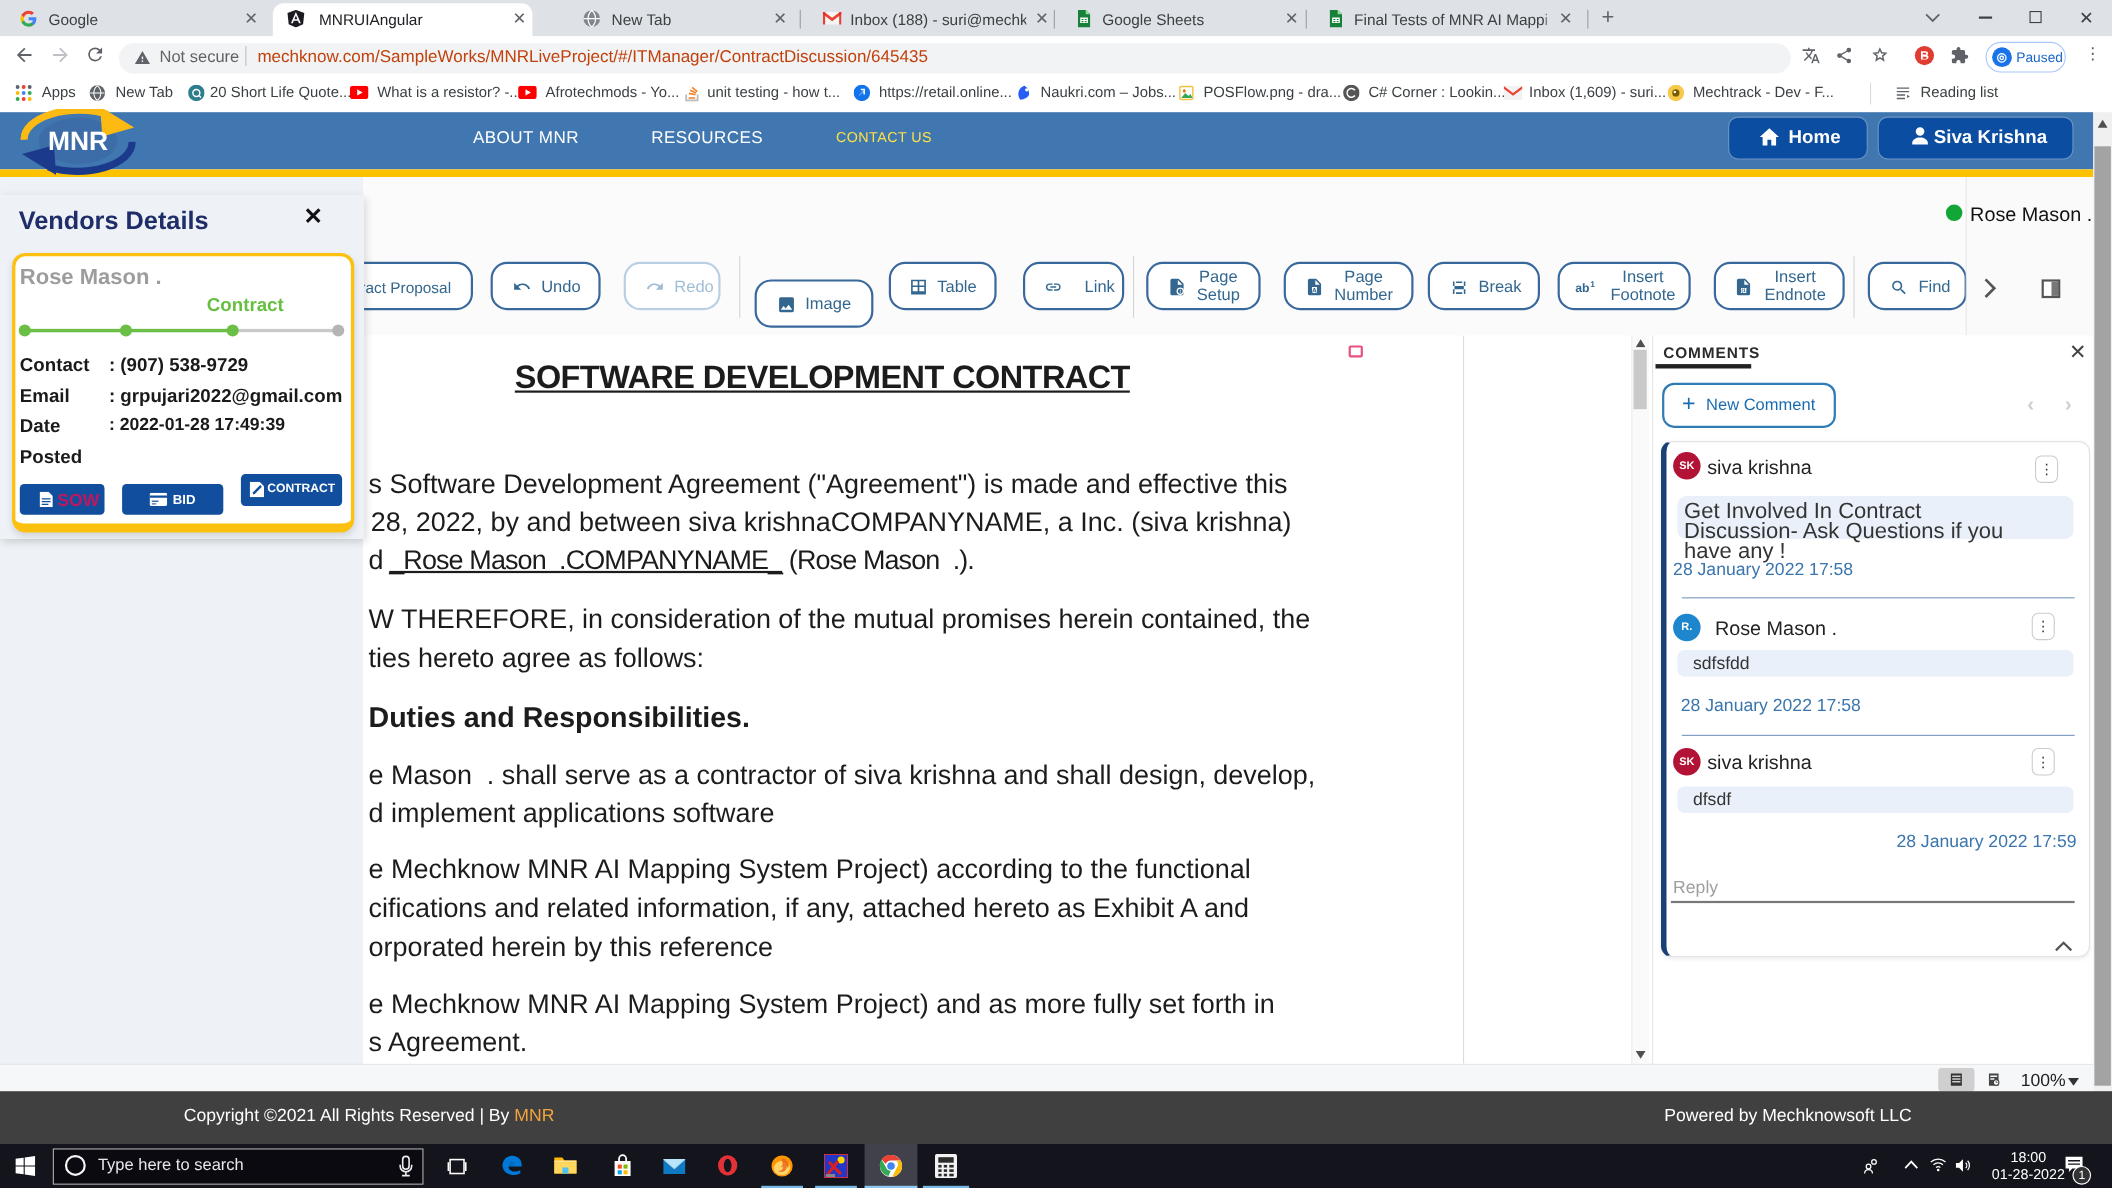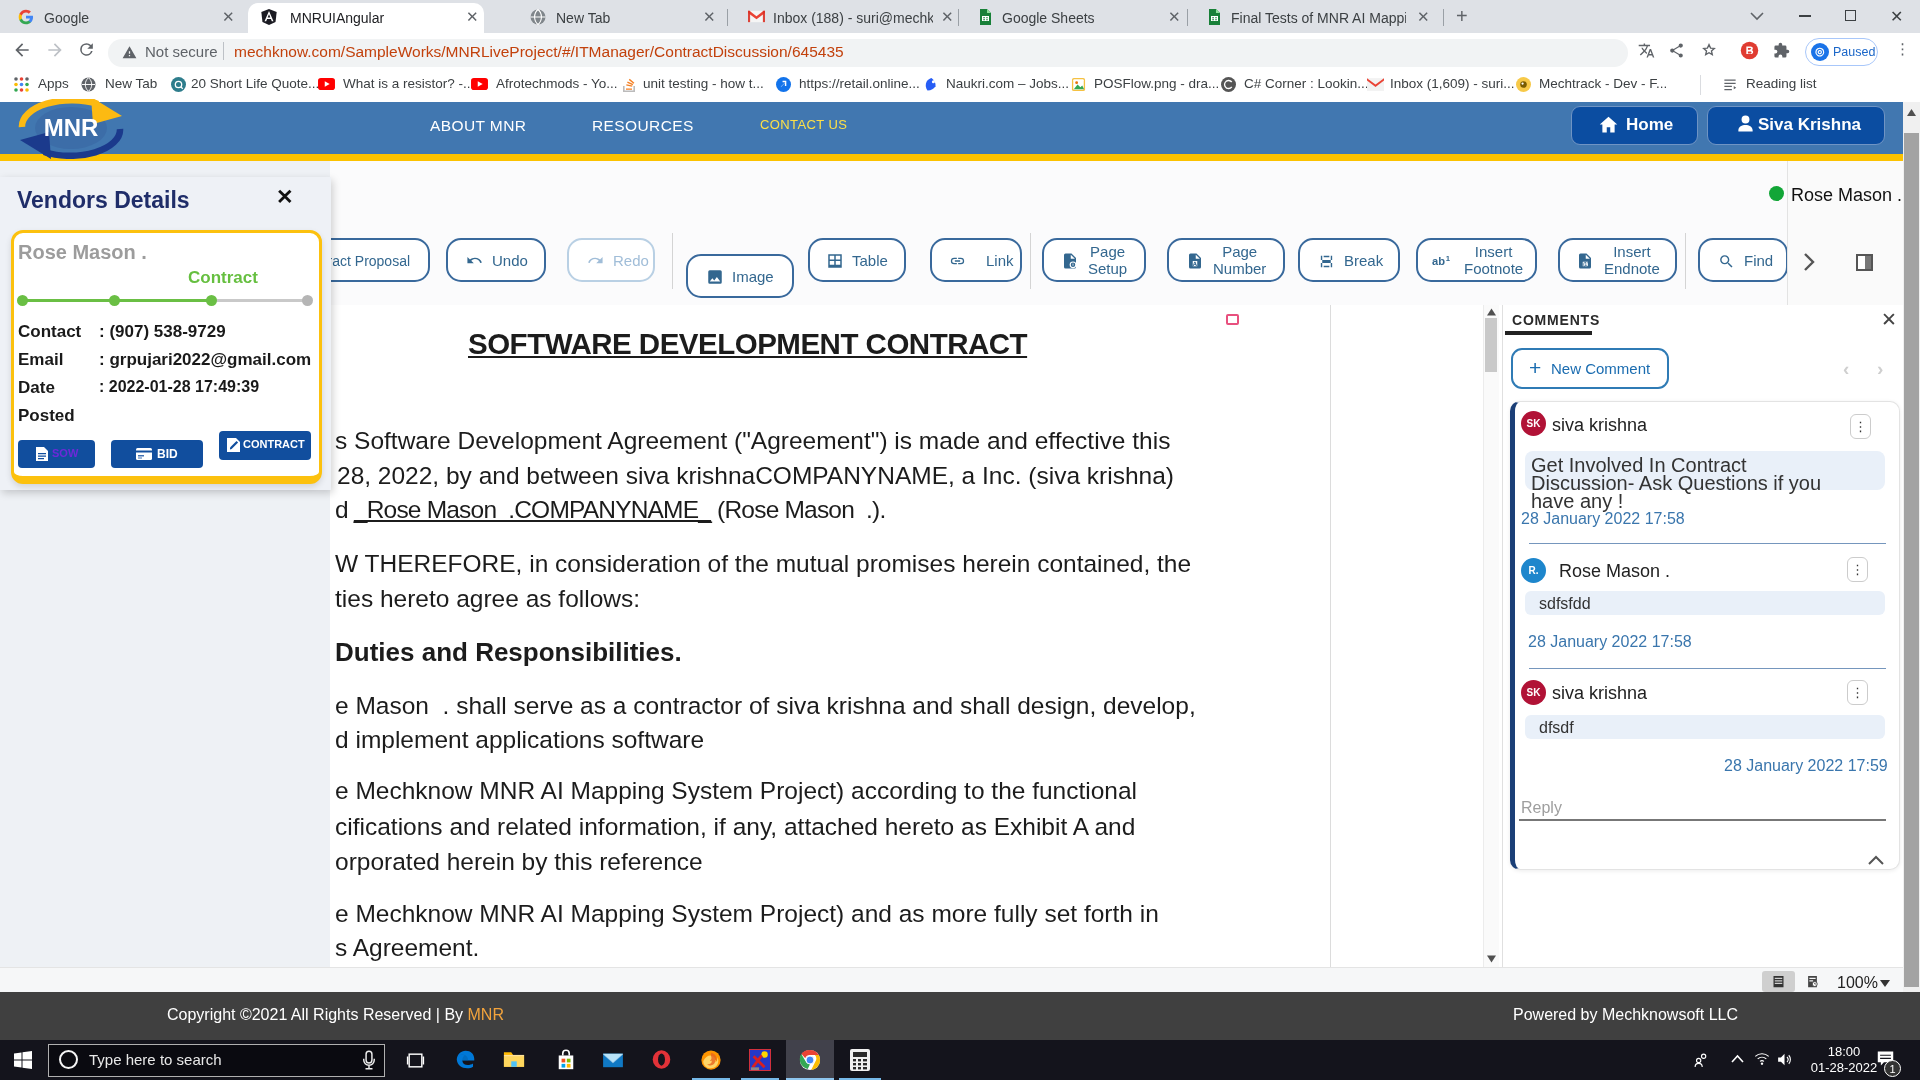--- a/index.html
+++ b/index.html
@@ -420,21 +420,21 @@
   <div class="abs" style="left:99px;top:173px;font-size:17px;font-weight:bold;color:#1a1a1a;">: grpujari2022@gmail.com</div>
   <div class="abs" style="left:18px;top:201px;font-size:17px;font-weight:bold;color:#1a1a1a;">Date</div>
   <div class="abs" style="left:99px;top:201px;font-size:16px;font-weight:bold;color:#1a1a1a;">: 2022-01-28 17:49:39</div>
   <div class="abs" style="left:18px;top:229px;font-size:17px;font-weight:bold;color:#1a1a1a;">Posted</div>
 
   <div class="abs" style="left:18px;top:263px;width:77px;height:28px;background:#114e9e;border-radius:4px;"></div>
   <svg class="abs" style="left:36px;top:270px;" width="12" height="14" viewBox="0 0 12 14">
         <path fill="#fff" d="M0 0h8l4 4v10H0z"></path>
         <path fill="#114e9e" d="M2 6h8v1.2H2zm0 2.5h8v1.2H2zm0 2.5h6v1.2H2z"></path>
       </svg>
-  <div class="abs" style="left:52px;top:270px;font-size:11px;font-weight:bold;color:#6d28d9;">SOW</div>
+  <div class="abs" style="left:52px;top:270px;font-size:16px;font-weight:bold;color:#be185d;">SOW</div>
   <div class="abs" style="left:111px;top:263px;width:92px;height:28px;background:#114e9e;border-radius:4px;"></div>
   <svg class="abs" style="left:136px;top:271px;" width="16" height="12" viewBox="0 0 16 12">
         <rect width="16" height="12" rx="1.5" fill="#fff"></rect>
         <path fill="#114e9e" d="M0 2.5h16v2H0z"></path>
         <path fill="#114e9e" d="M2 7h6v1.4H2zm0 2.4h4v1.2H2z" opacity=".8"></path>
       </svg>
   <div class="abs" style="left:157px;top:270px;font-size:12px;font-weight:bold;color:#fff;">BID</div>
   <div class="abs" style="left:219px;top:254px;width:92px;height:29px;background:#114e9e;border-radius:4px;"></div>
   <svg class="abs" style="left:227px;top:261px;" width="13" height="14" viewBox="0 0 13 14">
         <path fill="#fff" d="M0 0h9l4 4v10H0z"></path>

